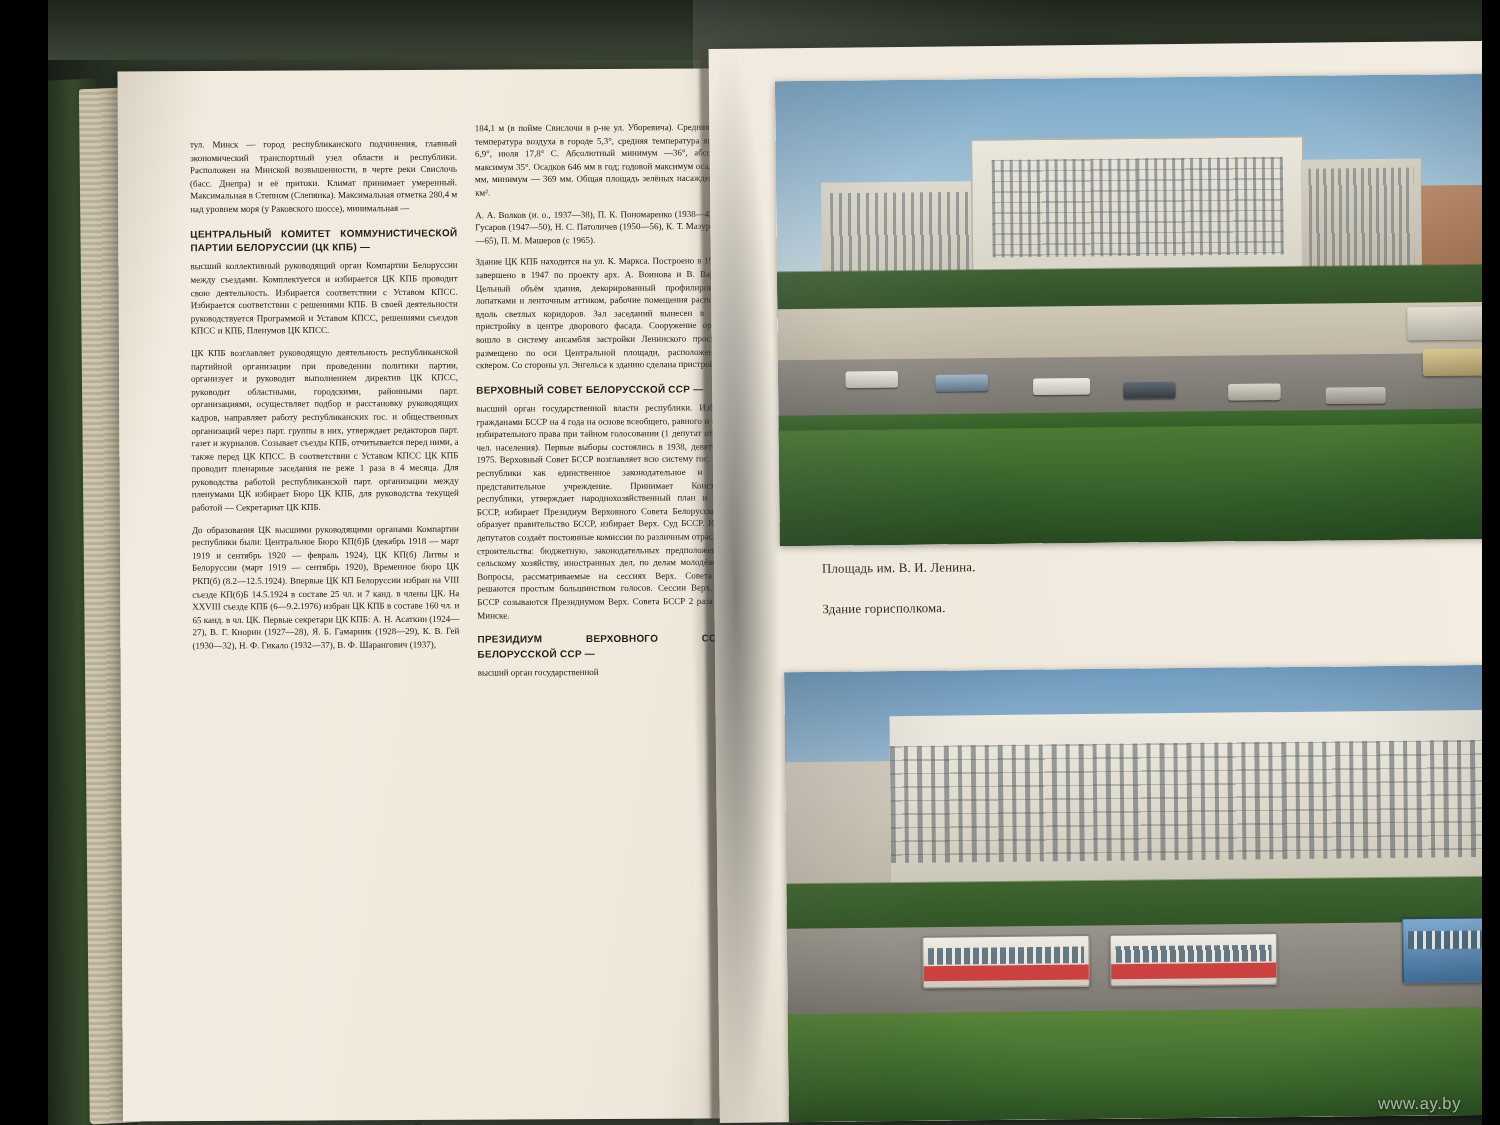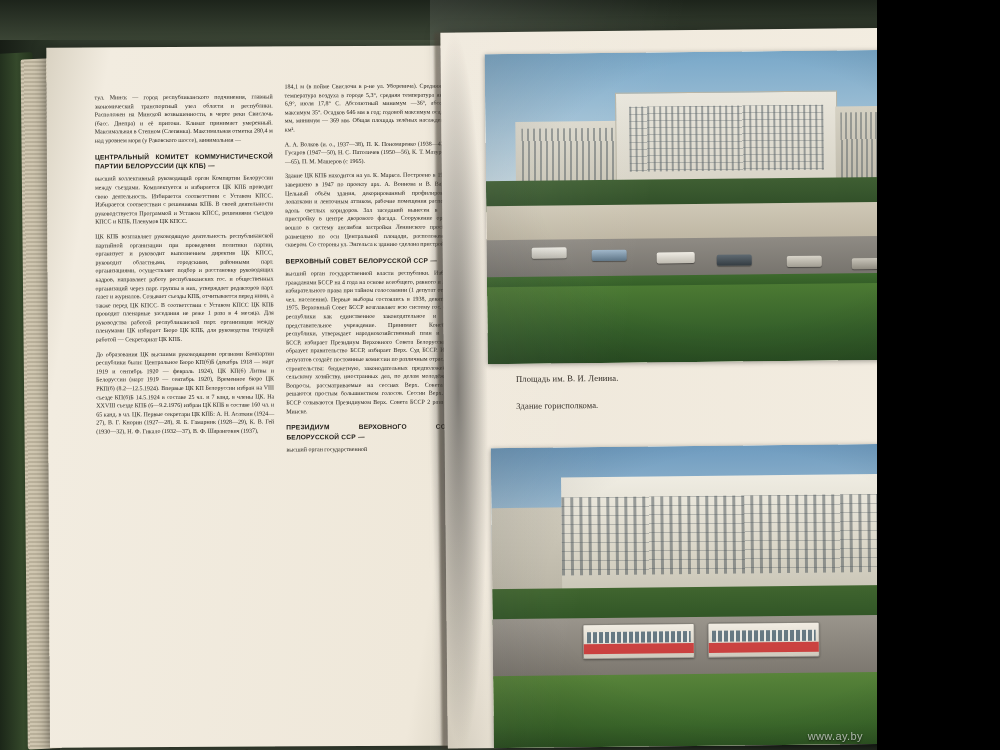--- a/index.html
+++ b/index.html
@@ -8,24 +8,25 @@
     background: #000;
   }
   body {
     width: 1000px;
     height: 750px;
     overflow: hidden;
     font-family: "Liberation Sans", sans-serif;
   }
   .scene {
     position: relative;
-    width: 877px;
+    width: 956px;
     height: 750px;
     background: #3f4a3c;
     overflow: hidden;
+    margin-left: 32px;
   }
   
   .backdrop {
     position: absolute;
     inset: 0;
     background:
       linear-gradient(120deg, #2b3329 0%, #47523f 35%, #3a4435 70%, #222a20 100%);
   }
   .backdrop-left {
     position: absolute;

